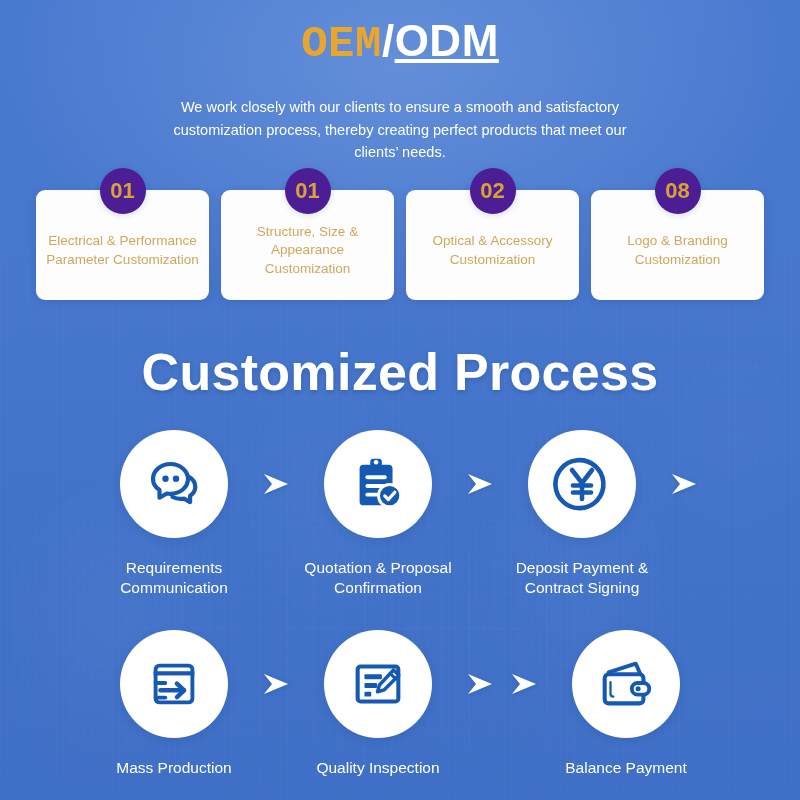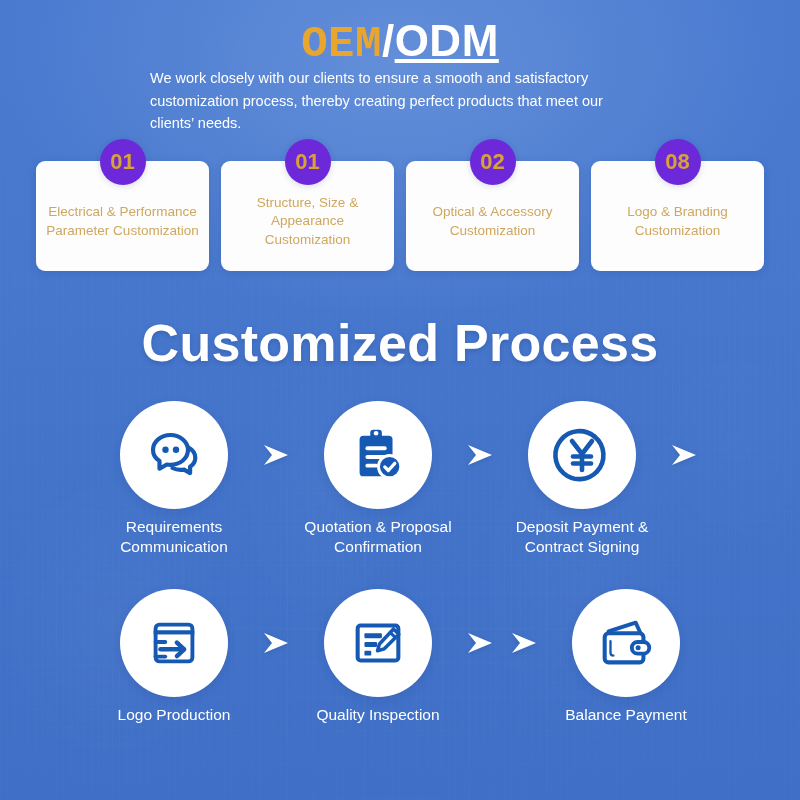--- a/index.html
+++ b/index.html
@@ -62,23 +62,23 @@
     font-size: 44px;
     font-weight: bold;
     letter-spacing: 0.5px;
     line-height: 1.05;
   }
   .title .oem { color: #e8a62e; font-family: Liberation Mono, monospace; }
   .title .slash { color: #ffffff; }
   .title .odm { color: #ffffff; text-decoration: underline; }
 
   .subtitle {
-    margin: 0 auto 0;
+    margin: 29px auto 0;
     width: 500px;
-    text-align: left;
+    text-align: center;
     color: #ffffff;
     font-size: 14.5px;
     line-height: 1.55;
     font-weight: 500;
   }
 
   
   .cards {
     position: relative;
     margin-top: 26px;
@@ -102,21 +102,21 @@
     box-sizing: border-box;
   }
   .card-badge {
     position: absolute;
     top: -22px;
     left: 50%;
     transform: translateX(-50%);
     width: 46px;
     height: 46px;
     border-radius: 50%;
-    background: #6d28d9;
+    background: #4c1d95;
     color: #d9a236;
     font-size: 22px;
     font-weight: bold;
     display: flex;
     align-items: center;
     justify-content: center;
     box-shadow: 0 1px 6px rgba(20,50,110,0.18);
   }
   .card-text {
     color: #cfa75e;
@@ -160,21 +160,21 @@
     height: 108px;
     border-radius: 50%;
     background: #ffffff;
     display: flex;
     align-items: center;
     justify-content: center;
     box-shadow: 0 3px 10px rgba(20,50,110,0.14);
   }
   .step-circle svg { display: block; }
   .step-label {
-    margin-top: 8px;
+    margin-top: 20px;
     color: #ffffff;
     font-size: 15.5px;
     line-height: 1.3;
     text-align: center;
     font-weight: 500;
   }
 
   .chev {
     width: 44px;
     display: flex;
@@ -306,21 +306,21 @@
             <svg width="62" height="62" viewBox="0 0 64 64" fill="none">
               <path d="M13 21h38v26a4 4 0 0 1-4 4H17a4 4 0 0 1-4-4V21z" stroke="#1559b3" stroke-width="4" fill="none"></path>
               <path d="M17 13h30a4 4 0 0 1 4 4v4H13v-4a4 4 0 0 1 4-4z" stroke="#1559b3" stroke-width="4" fill="none"></path>
               <rect x="11" y="29" width="14" height="4" rx="2" fill="#1559b3"></rect>
               <rect x="11" y="44" width="14" height="4" rx="2" fill="#1559b3"></rect>
               <path d="M18 38.5 H42" stroke="#1559b3" stroke-width="4.6" stroke-linecap="round"></path>
               <path d="M35 31.5 L42.5 38.5 L35 45.5" stroke="#1559b3" stroke-width="4.6" stroke-linecap="round" stroke-linejoin="round" fill="none"></path>
             </svg>
           </span>
         </div>
-        <div class="step-label">Logo Production</div>
+        <div class="step-label">Mass Production</div>
       </div>
 
       <div class="chev">
         <svg width="30" height="26" viewBox="0 0 30 26">
           <path d="M3 3 L27 13 L3 23 L11 13 Z" fill="#ffffff"></path>
         </svg>
       </div>
 
       <div class="step">
         <div class="step-circle">

